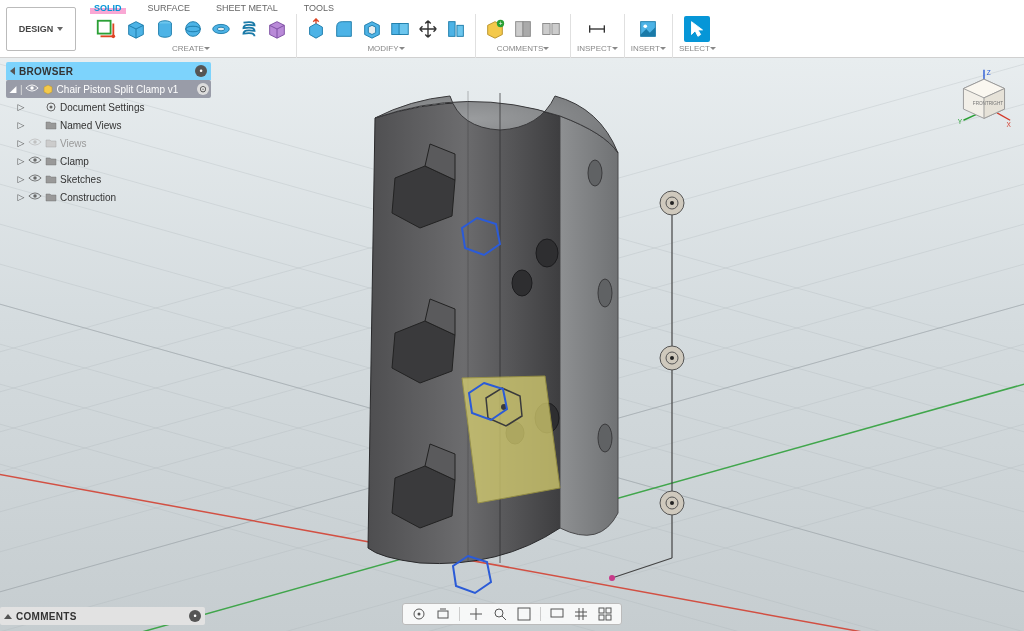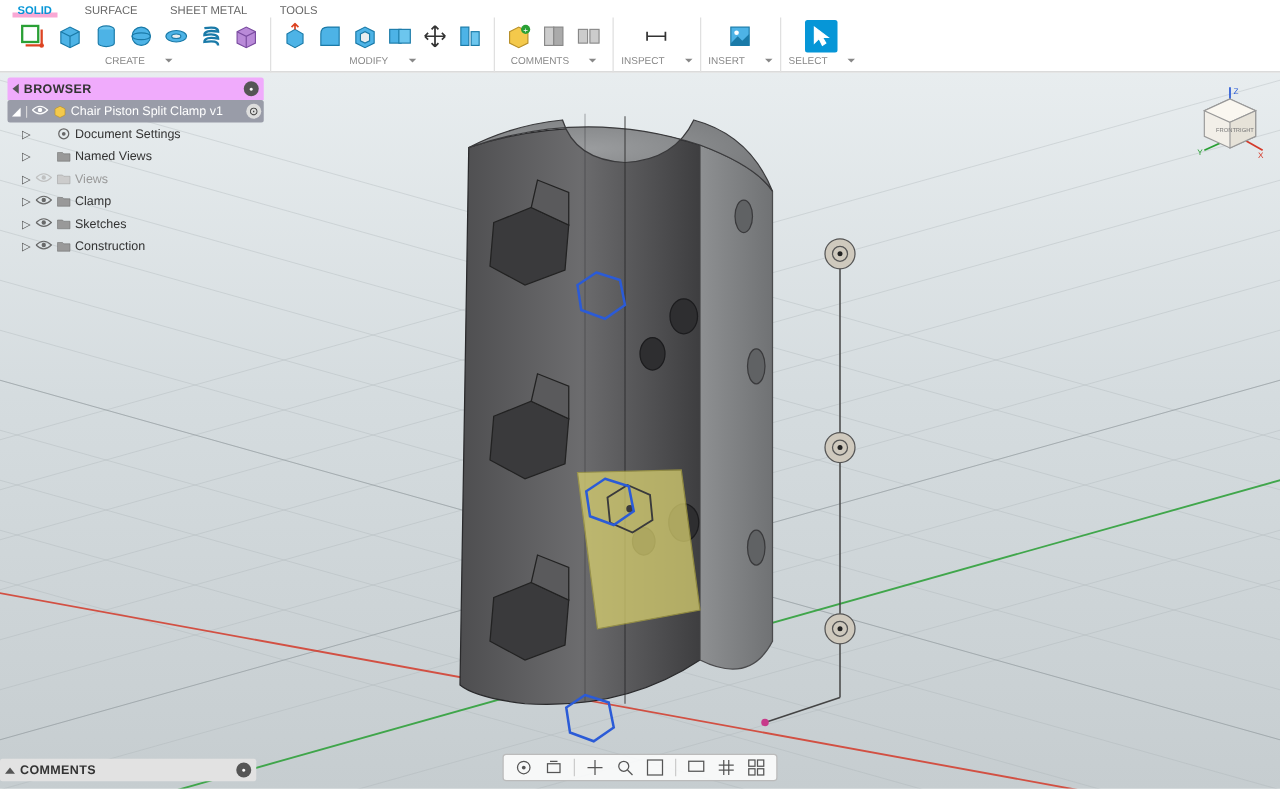--- a/index.html
+++ b/index.html
@@ -6,36 +6,36 @@
   html, body { width: 1024px; height: 631px; overflow: hidden; background: #fff; }
 
   
   .ribbon { position: absolute; top: 0; left: 0; right: 0; height: 58px; background: #fff; border-bottom: 1px solid #d0d0d0; display: flex; align-items: stretch; z-index: 50; }
   .workspace-btn { width: 70px; height: 44px; margin: 7px 4px 0 6px; background: #fff; border: 1px solid #bbb; border-radius: 2px; display: flex; align-items: center; justify-content: center; font-size: 9px; font-weight: bold; color: #444; cursor: pointer; }
   .workspace-btn .caret { margin-left: 4px; width: 0; height: 0; border-left: 3px solid transparent; border-right: 3px solid transparent; border-top: 4px solid #666; }
 
   .ribbon-tabs { display: flex; flex-direction: column; flex: 1; }
   .tab-row { display: flex; gap: 18px; padding: 2px 0 0 10px; font-size: 9px; color: #666; height: 14px; }
   .tab { padding: 1px 4px; cursor: pointer; }
-  .tab.active { color: #0696d7; border-bottom: 4px solid #f9a8d4; font-weight: bold; }
+  .tab.active { color: #0696d7; border-bottom: 6px solid #f9a8d4; font-weight: bold; }
 
   .tool-row { display: flex; align-items: flex-start; height: 44px; padding-left: 6px; }
   .group { display: flex; flex-direction: column; align-items: center; border-right: 1px solid #e0e0e0; padding: 0 6px; height: 44px; }
   .group:last-child { border-right: none; }
   .group-icons { display: flex; gap: 2px; height: 30px; align-items: center; }
-  .group-label { font-size: 8px; color: #888; display: flex; align-items: center; gap: 16px; }
+  .group-label { font-size: 8px; color: #888; display: flex; align-items: center; gap: 0; }
   .group-label .caret { width: 0; height: 0; border-left: 3px solid transparent; border-right: 3px solid transparent; border-top: 3px solid #888; }
 
   .tool-btn { width: 26px; height: 26px; display: flex; align-items: center; justify-content: center; cursor: pointer; border-radius: 2px; }
   .tool-btn.big { width: 28px; height: 28px; }
   .tool-btn svg { width: 22px; height: 22px; }
 
   
   .browser { position: absolute; top: 62px; left: 6px; width: 205px; z-index: 40; }
-  .browser-head { background: #f0abfc; height: 18px; display: flex; align-items: center; font-size: 10px; padding: 0 4px; border-radius: 2px 2px 0 0; }
+  .browser-head { background: #7dd3fc; height: 18px; display: flex; align-items: center; font-size: 10px; padding: 0 4px; border-radius: 2px 2px 0 0; }
   .browser-head .tri { width: 0; height: 0; border-top: 4px solid transparent; border-bottom: 4px solid transparent; border-right: 5px solid #555; margin-right: 4px; }
   .browser-head .title { flex: 1; color: #333; font-weight: bold; letter-spacing: 0.3px; }
   .browser-head .dot { width: 12px; height: 12px; border-radius: 50%; background: #555; color: #fff; font-size: 9px; text-align: center; line-height: 12px; }
 
   .tree { font-size: 10px; color: #333; }
   .tree-row { display: flex; align-items: center; height: 18px; padding-left: 2px; gap: 2px; cursor: pointer; }
   .tree-row.root { background: #999ca8; color: #fff; border-radius: 2px; padding-right: 2px; }
   .tree-row .expand { width: 10px; text-align: center; color: #555; font-size: 9px; }
   .tree-row.root .expand { color: #fff; }
   .tree-row .eye { width: 14px; height: 12px; }
@@ -60,20 +60,24 @@
   .comments .title { flex: 1; color: #333; font-weight: bold; letter-spacing: 0.3px; }
   .comments .dot { width: 12px; height: 12px; border-radius: 50%; background: #555; color: #fff; font-size: 9px; text-align: center; line-height: 12px; }
 
   
   .eye svg { width: 14px; height: 10px; }
 </style>
 </head>
 <body>
 
 <div class="ribbon">
+  <div class="workspace-btn">
+    <span>DESIGN</span>
+    <span class="caret"></span>
+  </div>
 
   <div class="ribbon-tabs">
     <div class="tab-row">
       <div class="tab active">SOLID</div>
       <div class="tab">SURFACE</div>
       <div class="tab">SHEET METAL</div>
       <div class="tab">TOOLS</div>
     </div>
 
     <div class="tool-row">

